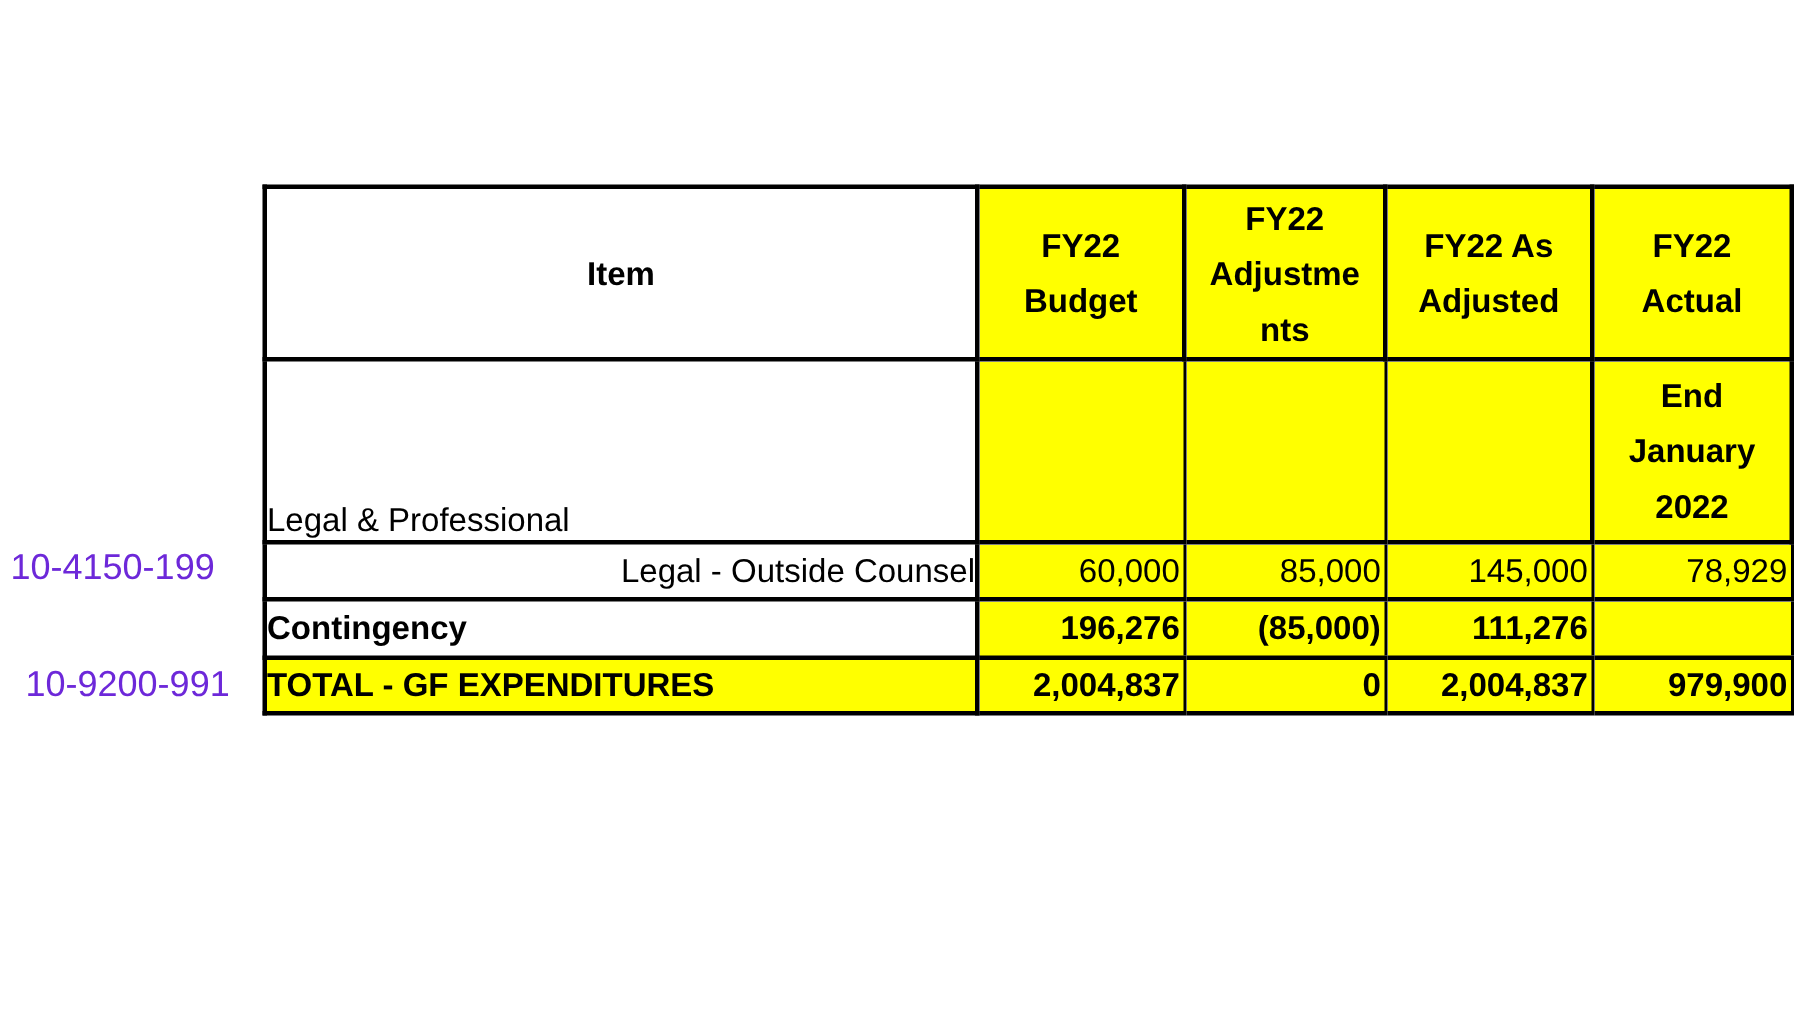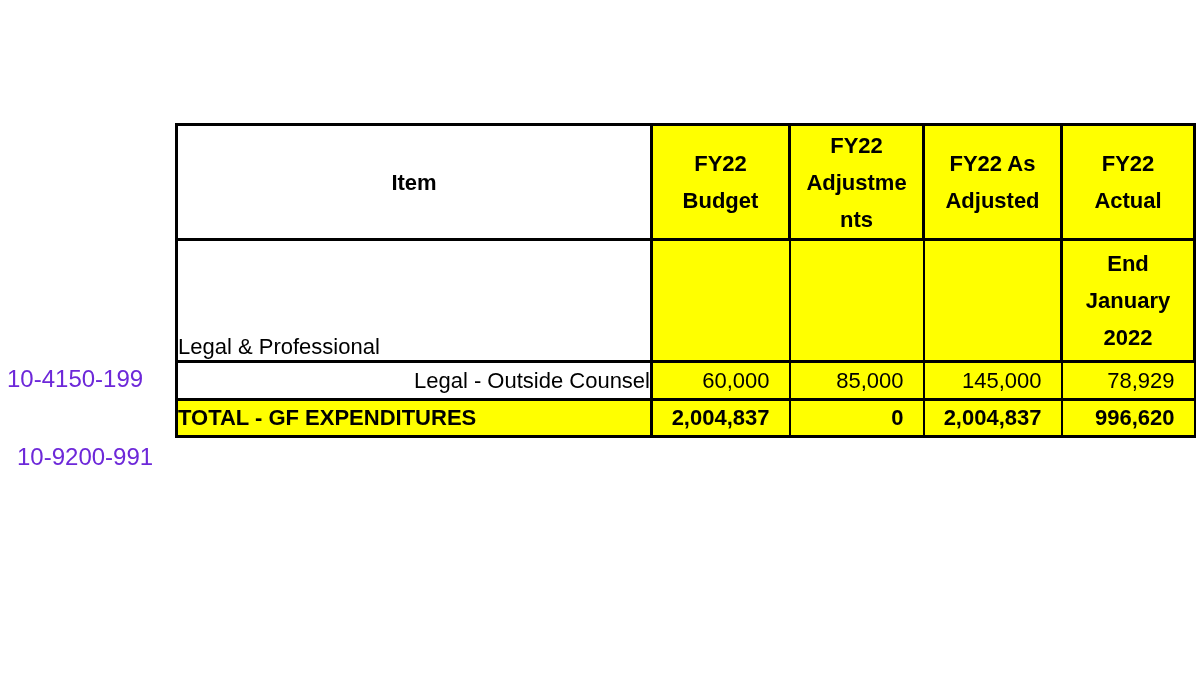--- a/index.html
+++ b/index.html
@@ -38,21 +38,21 @@
   .budget-table td {
     border: 3px solid #000000;
     padding: 0;
     font-size: 22px;
     overflow: hidden;
   }
   .budget-table td.num {
     border-left-width: 2px;
     border-right-width: 2px;
     text-align: right;
-    padding-right: 19px;
+    padding-right: 2px;
   }
   .yellow { background: var(--highlight, #ffff00); }
   .bold { font-weight: 700; }
 
   .hdr {
     font-weight: 700;
     text-align: center;
     vertical-align: middle;
     white-space: pre-line;
     line-height: 37px;
@@ -124,22 +124,29 @@
 
   <tr class="r-b1">
     <td class="indent">Legal - Outside Counsel</td>
     <td class="yellow num">60,000</td>
     <td class="yellow num">85,000</td>
     <td class="yellow num">145,000</td>
     <td class="yellow num">78,929</td>
   </tr>
 
 
+  <tr class="r-b3">
+    <td class="item-label bold">Contingency</td>
+    <td class="yellow num bold">196,276</td>
+    <td class="yellow num bold">(85,000)</td>
+    <td class="yellow num bold">111,276</td>
+    <td class="yellow num bold"></td>
+  </tr>
 
   <tr class="r-b4">
     <td class="yellow item-label bold">TOTAL - GF EXPENDITURES</td>
     <td class="yellow num bold">2,004,837</td>
     <td class="yellow num bold">0</td>
     <td class="yellow num bold">2,004,837</td>
-    <td class="yellow num bold">996,620</td>
+    <td class="yellow num bold">979,900</td>
   </tr>
 </tbody>
   </table>
 
 </body></html>

